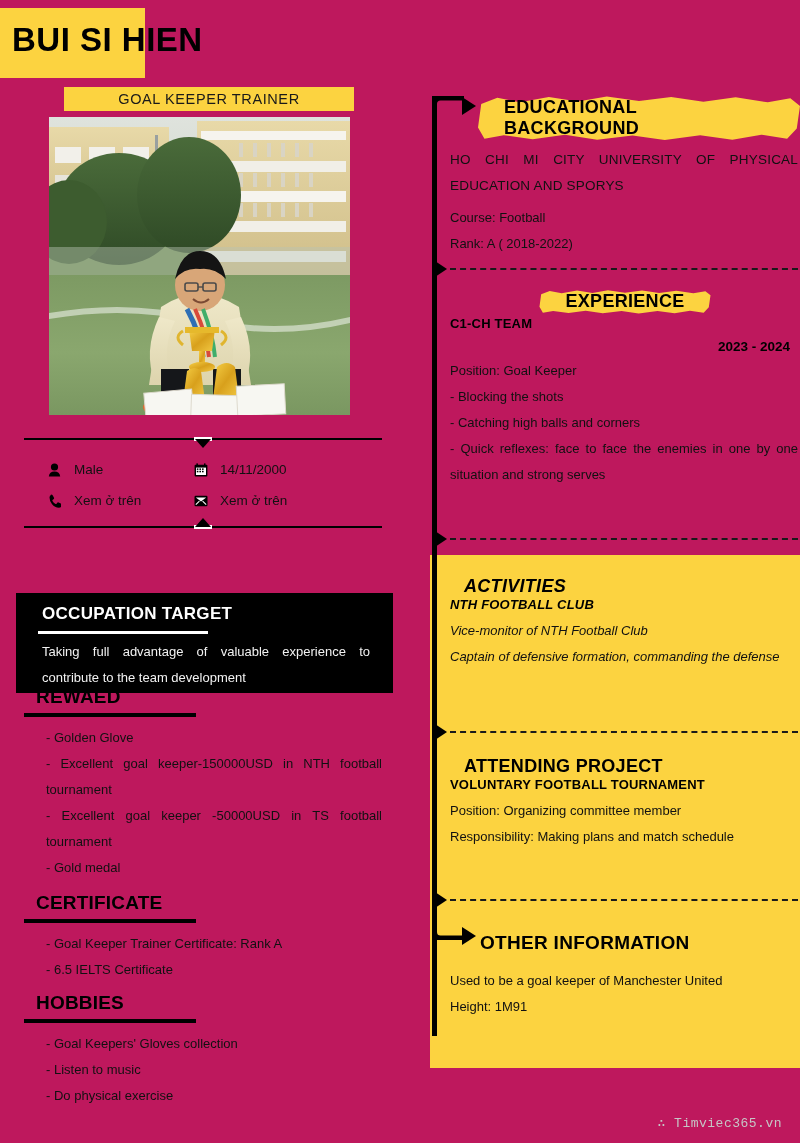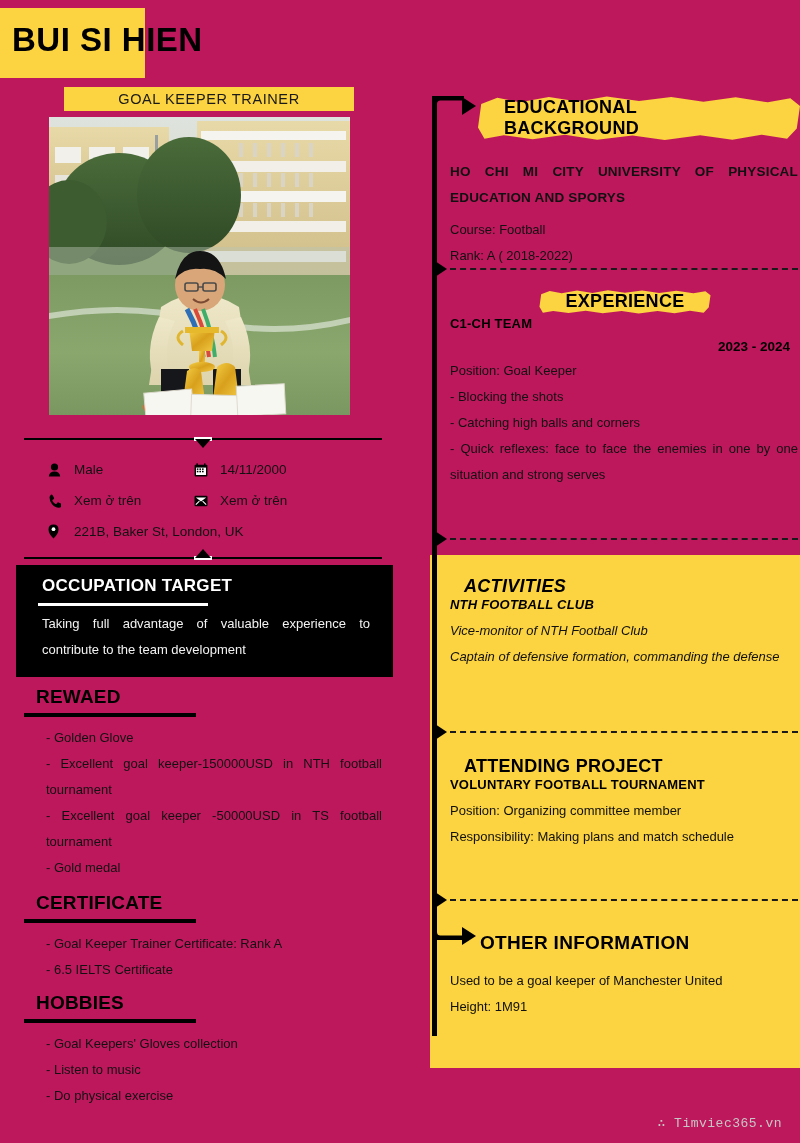--- a/index.html
+++ b/index.html
@@ -51,21 +51,21 @@
   .contact-row { display: flex; height: 31px; align-items: center; }
   .contact-cell { display: flex; align-items: center; text-align: center; }
   .contact-cell.c1 { width: 170px; padding-left: 24px; }
   .contact-cell.c2 { width: 188px; padding-left: 0px; }
   .contact-cell.full { width: 358px; padding-left: 24px; }
   .ci { width: 26px; display: inline-flex; align-items: center; justify-content: flex-start; }
   .ci svg { display: block; }
   .contact-val { font-size: 13.5px; color: #111; }
 
   
-  .occ-card { position: absolute; left: 16px; top: 565px; width: 377px; height: 112px; background: #000; color: #fff; }
+  .occ-card { position: absolute; left: 16px; top: 593px; width: 377px; height: 100px; background: #000; color: #fff; }
   .occ-title { position: absolute; left: 26px; top: 11px; font-size: 17px; font-weight: 700; letter-spacing: 0.3px; }
   .occ-underline { position: absolute; left: 22px; top: 38px; width: 170px; height: 3px; background: #fff; }
   .occ-body {
     position: absolute; left: 26px; top: 46px; width: 328px;
     font-size: 13px; line-height: 26px; text-align: justify; color: #f2f2f2;
   }
 
   
   .sec { position: absolute; left: 24px; width: 360px; }
   .sec-title { font-size: 19px; font-weight: 700; letter-spacing: 0.2px; padding-left: 12px; }
@@ -299,31 +299,20 @@
               <svg width="14" height="12" viewBox="0 0 14 12">
                   <rect x="0.5" y="0.8" width="13" height="10.4" rx="1.2" fill="#000"></rect>
                   <path d="M1.8 2.6 h10.4 l-5.2 4 z" fill="#fff"></path>
                   <path d="M1.8 9.6 l3.6 -3.4 M12.2 9.6 l-3.6 -3.4" stroke="#fff" stroke-width="1.1" fill="none"></path>
                 </svg>
             </span>
             <span class="contact-val">Xem ở trên</span>
           </div>
         </div>
 
-        <div class="contact-row">
-          <div class="contact-cell full">
-            <span class="ci">
-              <svg width="11" height="15" viewBox="0 0 11 15">
-                  <path d="M5.5 0.4 q5 0 5 5 q0 4 -5 9.2 q-5 -5.2 -5 -9.2 q0 -5 5 -5 z" fill="#000"></path>
-                  <circle cx="5.5" cy="5.2" r="1.9" fill="#fff"></circle>
-                </svg>
-            </span>
-            <span class="contact-val">221B, Baker St, London, UK</span>
-          </div>
-        </div>
       </div>
 
       <div class="rule">
         <span class="rule-gap"></span>
           <span class="notch-up"></span>
       </div>
     </div>
 
     <div class="occ-card">
       <div class="occ-title">OCCUPATION TARGET</div>
@@ -378,21 +367,21 @@
     <div class="arrow-spine" style="top:259px;"></div>
     <div class="arrow-spine" style="top:529px;"></div>
     <div class="arrow-spine" style="top:722px;"></div>
     <div class="arrow-spine" style="top:890px;"></div>
 
     <div class="rsec" style="top:94px;">
       <div class="brush" style="margin-left:28px;">
         <span class="brush-bg"></span>
         <span class="brush-txt">EDUCATIONAL BACKGROUND</span>
       </div>
-      <div class="rtext just" style="font-weight:700; font-size:13.5px; letter-spacing:0.2px; margin-top:16px; width:348px;">HO CHI MI CITY UNIVERSITY OF PHYSICAL EDUCATION AND SPORYS</div>
+      <div class="rtext just" style="font-weight:400; font-size:13.5px; letter-spacing:0.2px; margin-top:4px; width:348px;">HO CHI MI CITY UNIVERSITY OF PHYSICAL EDUCATION AND SPORYS</div>
       <div class="rtext" style="margin-top:6px;">Course: Football</div>
       <div class="rtext">Rank: A ( 2018-2022)</div>
     </div>
 
     <div class="dashed" style="top:268px;"></div>
 
     <div class="rsec" style="top:288px;">
       <div style="text-align:center;">
         <div class="brush">
           <span class="brush-bg"></span>

